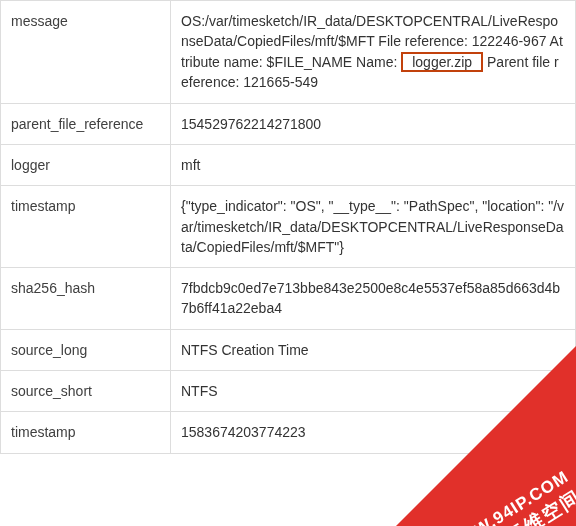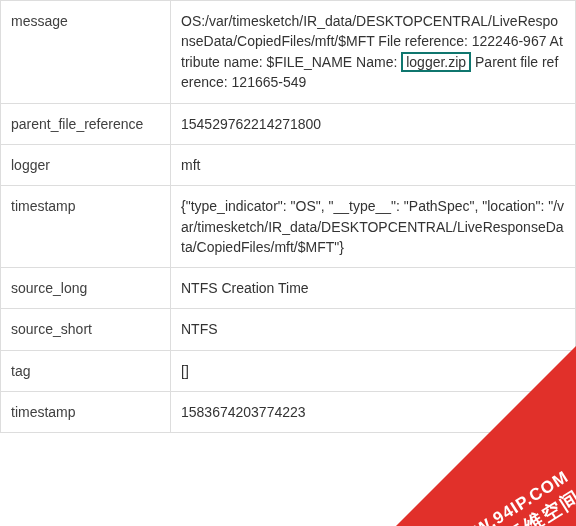--- a/index.html
+++ b/index.html
@@ -1,20 +1,20 @@
 <!DOCTYPE html>
 <html><head>
 <meta charset="utf-8">
 <style>
   *{box-sizing:border-box;margin:0;padding:0}
   body{font-family:Arial,Helvetica,sans-serif;font-size:14px;color:#333;background:#fff;width:576px;height:526px;overflow:hidden;position:relative}
   .tbl{width:100%;border-collapse:collapse}
   .tbl td{border:1px solid #ddd;padding:10px 10px;vertical-align:top;word-break:break-all;line-height:1.45}
   .tbl td.key{width:170px;color:#404040;word-break:normal}
-  .hl{border:2px solid #0f766e;padding:0 3px;display:inline-block;line-height:1.2}
+  .hl{border:2px solid #c2410c;padding:0 9px;display:inline-block;line-height:1.2}
   .watermark{position:absolute;right:-40px;bottom:-40px;width:260px;height:260px;pointer-events:none}
   .tri{position:absolute;inset:0}
   .tri svg{position:absolute;right:0;bottom:0}
   .wm-text{position:absolute;right:30px;bottom:60px;transform:rotate(-32deg);transform-origin:right bottom;color:#fff;font-weight:bold;text-align:right;line-height:1.3}
   .wm-text .line1{font-size:17px;letter-spacing:1px}
   .wm-text .line2{font-size:19px;letter-spacing:2px}
 </style>
 </head>
 <body>
 
@@ -34,30 +34,30 @@
     </tr>
     <tr>
       <td class="key">logger</td>
       <td>mft</td>
     </tr>
     <tr>
       <td class="key">timestamp</td>
       <td>{"type_indicator": "OS", "__type__": "PathSpec", "location": "/var/timesketch/IR_data/DESKTOPCENTRAL/LiveResponseData/CopiedFiles/mft/$MFT"}</td>
     </tr>
     <tr>
+      <td class="key">sha256_hash</td>
+      <td>7fbdcb9c0ed7e713bbe843e2500e8c4e5537ef58a85d663d4b7b6ff41a22eba4</td>
+    </tr>
+    <tr>
       <td class="key">source_long</td>
       <td>NTFS Creation Time</td>
     </tr>
     <tr>
       <td class="key">source_short</td>
       <td>NTFS</td>
-    </tr>
-    <tr>
-      <td class="key">tag</td>
-      <td>[]</td>
     </tr>
     <tr>
       <td class="key">timestamp</td>
       <td>1583674203774223</td>
     </tr>
 
   </tbody>
 </table>
 
 <div class="watermark">

